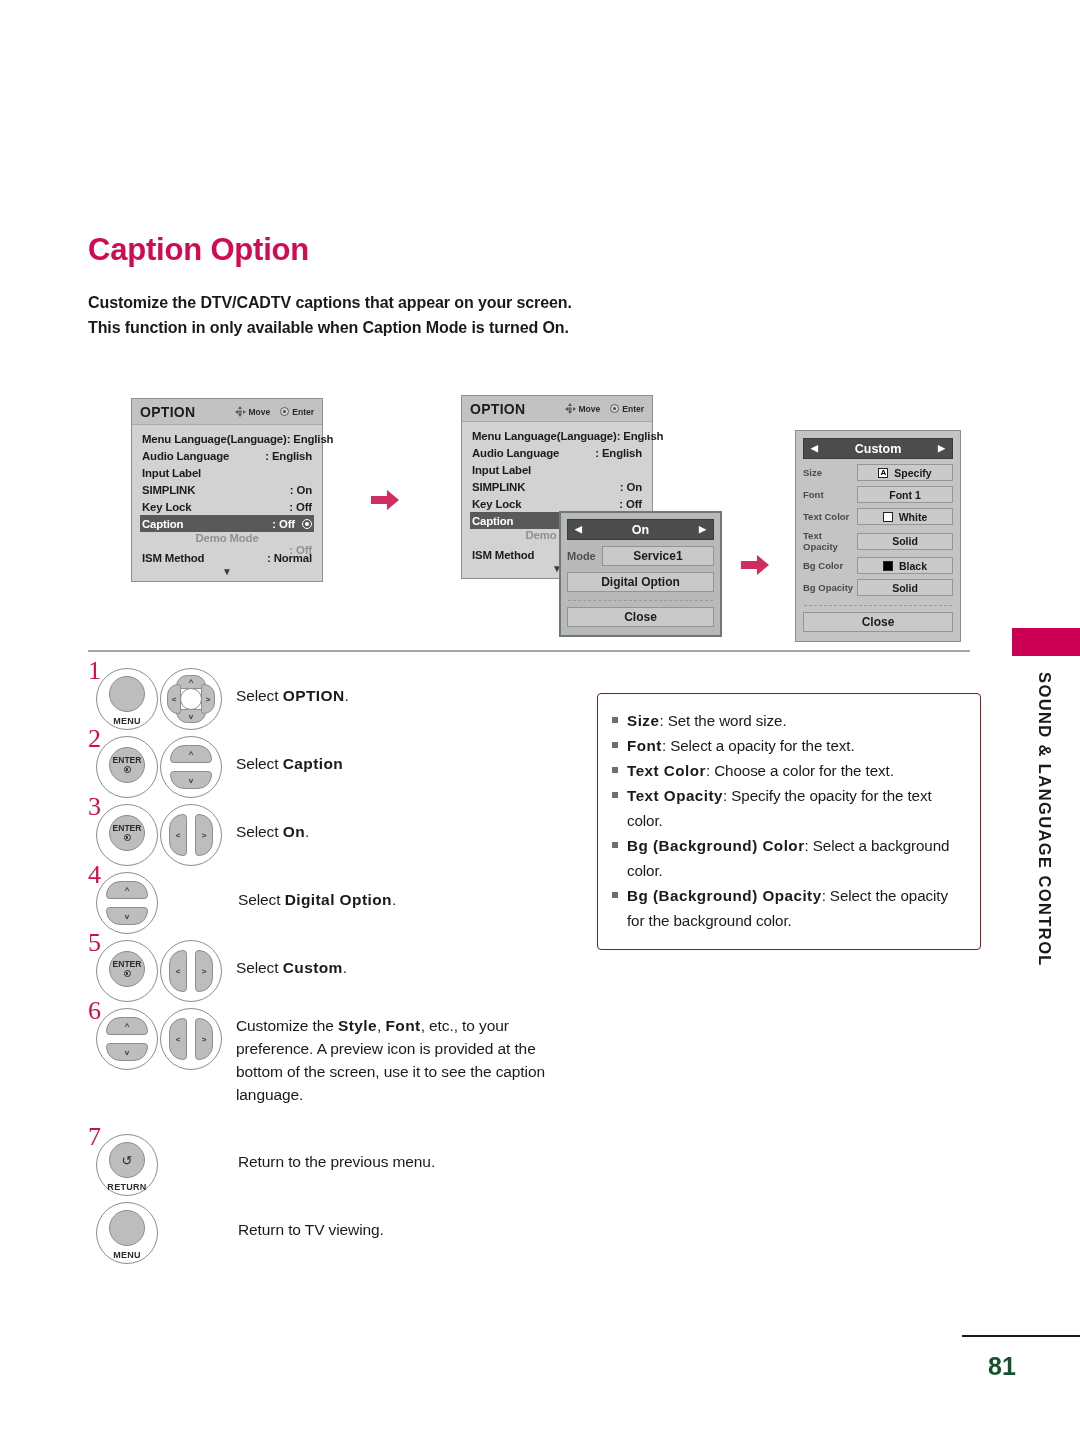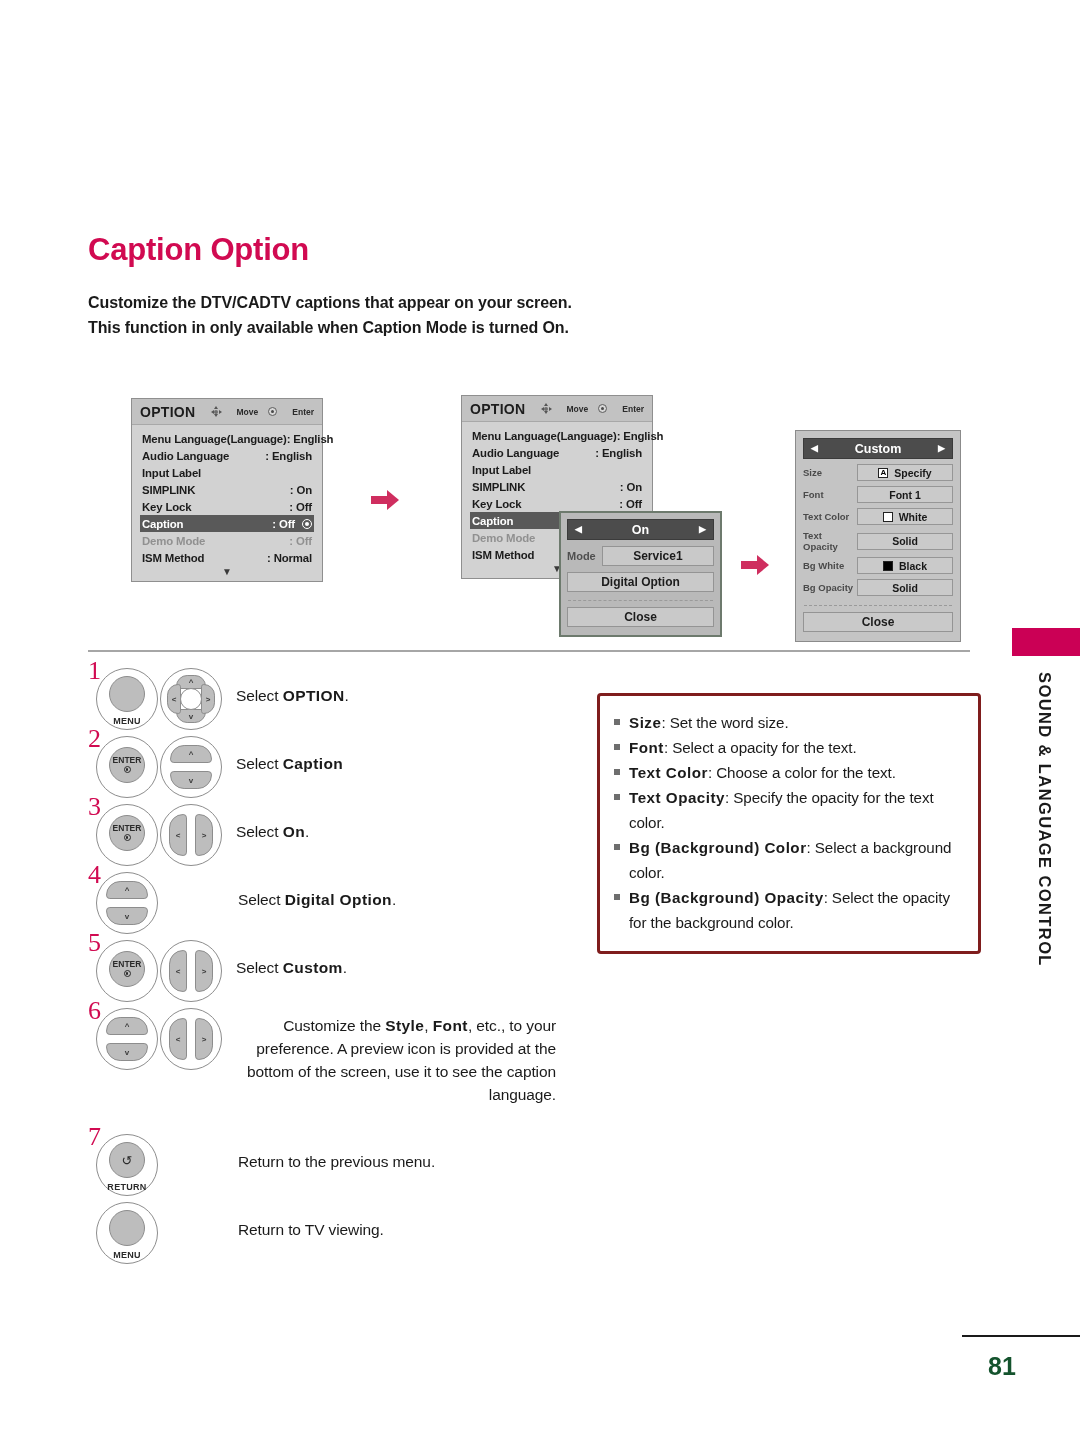--- a/index.html
+++ b/index.html
@@ -26,21 +26,21 @@
 
   
   .osd { position: absolute; background: #d2d2d2; border: 1px solid #8f8f8f; }
 
   .osd-head {
     display: flex; align-items: center; background: #c2c2c2;
     height: 26px; padding: 0 8px; border-bottom: 1px solid #a8a8a8;
   }
   .osd-head-title { font-size: 14px; font-weight: bold; color: #1c1c1c; letter-spacing: .3px; }
   .osd-head-hints { margin-left: auto; display: flex; align-items: center; gap: 10px; }
-  .hint { display: flex; align-items: center; gap: 15px; font-size: 8.5px; font-weight: bold; color: #2b2b2b; }
+  .hint { display: flex; align-items: center; gap: 3px; font-size: 8.5px; font-weight: bold; color: #2b2b2b; }
   .move-ico { width: 11px; height: 11px; position: relative; display: inline-block; }
   .move-ico::before {
     content: ""; position: absolute; left: 3.5px; top: 3.5px; width: 4px; height: 4px;
     border-radius: 50%; background: #6e6e6e;
   }
   .mv-a { position: absolute; width: 0; height: 0; }
   .mv-u { left: 3.5px; top: 0; border-left: 2.5px solid transparent; border-right: 2.5px solid transparent; border-bottom: 3px solid #555; }
   .mv-d { left: 3.5px; bottom: 0; border-left: 2.5px solid transparent; border-right: 2.5px solid transparent; border-top: 3px solid #555; }
   .mv-l { top: 3.5px; left: 0; border-top: 2.5px solid transparent; border-bottom: 2.5px solid transparent; border-right: 3px solid #555; }
   .mv-r { top: 3.5px; right: 0; border-top: 2.5px solid transparent; border-bottom: 2.5px solid transparent; border-left: 3px solid #555; }
@@ -52,21 +52,21 @@
 
   .osd-body { padding: 5px 8px 3px 8px; }
   .osd-row {
     display: flex; align-items: center; height: 17px;
     font-size: 11.4px; font-weight: bold; color: #1b1b1b; letter-spacing: -0.15px;
     padding: 0 2px; white-space: nowrap;
   }
   .osd-row .lbl { flex: 0 0 auto; }
   .osd-row .val { margin-left: auto; }
   .osd-row.fullrow .lbl { width: 100%; }
-  .osd-row.dim { color: #909090; }
+  .osd-row.dim { color: #909090; flex-direction: column; }
   .osd-row.sel { background: #595959; color: #ffffff; }
   .osd-row.sel .dot {
     margin-left: 7px; width: 10px; height: 10px; border-radius: 50%;
     border: 1.6px solid #ffffff; display: inline-block; position: relative;
   }
   .osd-row.sel .dot::after { content:""; position:absolute; left:2px; top:2px; width:4px; height:4px; border-radius:50%; background:#fff; }
   .osd-more { text-align: center; font-size: 10px; color: #3a3a3a; line-height: 12px; }
 
   
   #panel1 { left: 131px; top: 398px; width: 192px; }
@@ -181,31 +181,31 @@
   }
   
   .seg.upv { left: 3px; top: 2px;  width: 42px; height: 18px; border-radius: 22px 22px 6px 6px; }
   .seg.dnv { left: 3px; bottom: 2px; width: 42px; height: 18px; border-radius: 6px 6px 22px 22px; }
   
   .seg.lfh { left: 2px; top: 3px;  width: 18px; height: 42px; border-radius: 22px 6px 6px 22px; }
   .seg.rth { right: 2px; top: 3px; width: 18px; height: 42px; border-radius: 6px 22px 22px 6px; }
 
   .step-text {
     margin-left: 14px; padding-top: 16px;
-    font-size: 15.5px; color: #1a1a1a; line-height: 23px; letter-spacing: -0.1px; text-align: right;
+    font-size: 15.5px; color: #1a1a1a; line-height: 23px; letter-spacing: -0.1px;
   }
   .step-text b { font-weight: bold; letter-spacing: .4px; }
   .step-text.tall { padding-top: 6px; }
 
   .ret-icon { display: flex; align-items: center; justify-content: center; font-size: 13px; color: #2b2b2b; }
 
   
   .infobox {
     position: absolute; left: 597px; top: 693px; width: 384px;
-    border: 3px solid #7f1d1d; border-radius: 4px; padding: 14px 16px 16px 14px;
+    border: 1px solid #7f1d1d; border-radius: 4px; padding: 14px 16px 16px 14px;
     background: #ffffff;
   }
   .bullet-item {
     display: flex; font-size: 15.2px; color: #1a1a1a; line-height: 25px;
     margin-bottom: 0px; letter-spacing: -0.1px;
   }
   .bullet-sq {
     flex: 0 0 auto; width: 6px; height: 6px; background: #6e6e6e;
     margin: 9px 9px 0 0;
   }
@@ -405,21 +405,21 @@
     </div>
 
     <div class="cst-row">
       <span class="cst-lbl">Text Opacity</span>
       <span class="cst-btn">
         <span>Solid</span>
       </span>
     </div>
 
     <div class="cst-row">
-      <span class="cst-lbl">Bg White</span>
+      <span class="cst-lbl">Bg Color</span>
       <span class="cst-btn">
         <span class="sw black"></span>
         <span>Black</span>
       </span>
     </div>
 
     <div class="cst-row">
       <span class="cst-lbl">Bg Opacity</span>
       <span class="cst-btn">
         <span>Solid</span>

